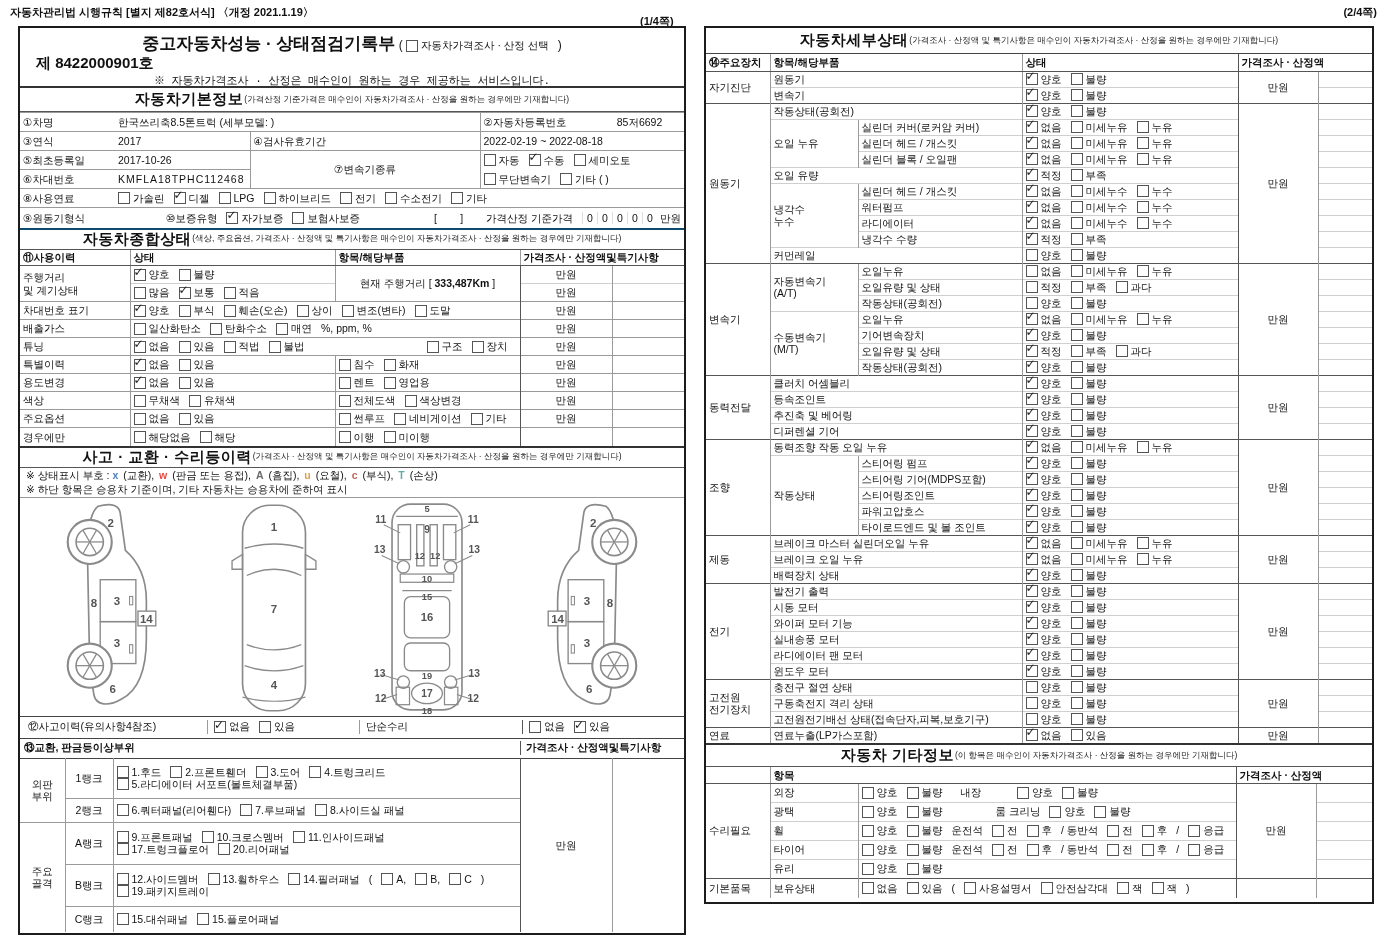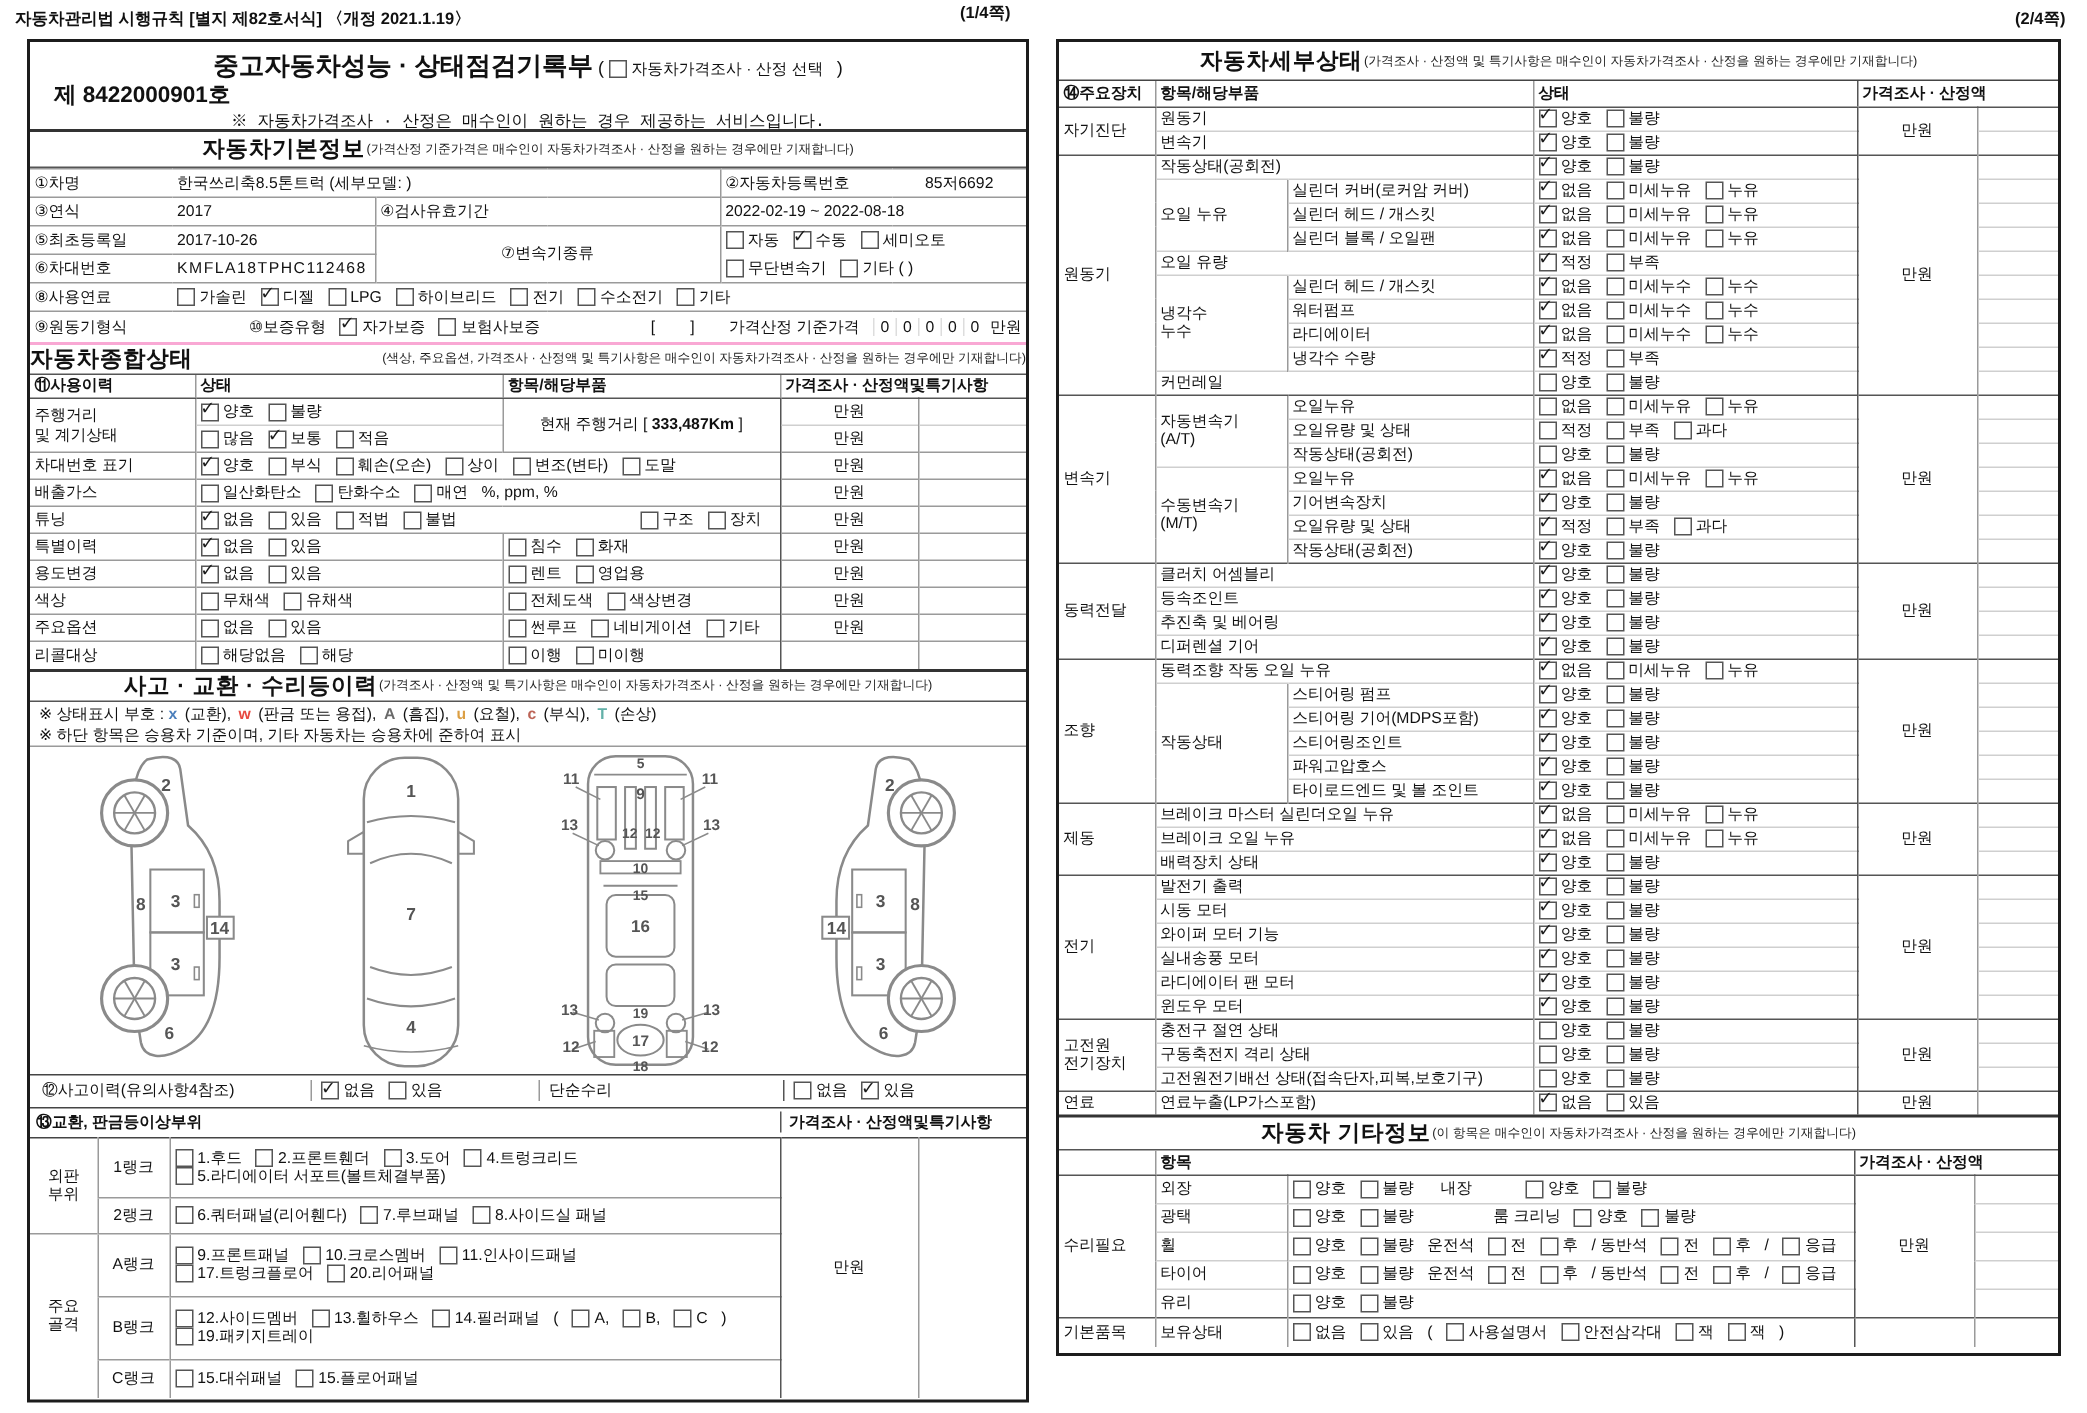--- a/index.html
+++ b/index.html
@@ -34,21 +34,21 @@
   .center{text-align:center;}
   .diagwrap{display:flex;justify-content:space-around;align-items:flex-start;padding:2px 14px;box-sizing:border-box;}
   svg text{font-family:"Liberation Sans","DejaVu Sans",sans-serif;font-weight:bold;fill:#555;}
   .legend-sym{font-weight:bold;margin-right:2px;}
   .flexrow{display:flex;align-items:center;box-sizing:border-box;}
 </style>
 </head>
 <body>
 
 <div class="abs lawtext">자동차관리법 시행규칙 [별지 제82호서식] 〈개정 2021.1.19〉</div>
-<div class="abs pageno" style="left: 640px; top: 1px;">(1/4쪽)</div>
+<div class="abs pageno" style="left: 640px; top: 14px;">(1/4쪽)</div>
 
 <div class="abs pageno" style="right:14px;top:5px;">(2/4쪽)</div>
 
 <div id="pageL" class="page">
     <div style="height:58px;border-bottom:2px solid #333;position:relative;">
   <div style="text-align:center;padding-top:4px;font-size:17px;font-weight:bold;">중고자동차성능 · 상태점검기록부<span style="font-size:12px;font-weight:normal;"> ( <span class="cb">
             <span class="bx"></span>
             <span class="lb">자동차가격조사 · 산정 선택</span>
           </span>)</span></div>
   <div style="text-align:center;font-size:11px;margin-top:18px;font-family:Liberation Mono, monospace;">※ 자동차가격조사 · 산정은 매수인이 원하는 경우 제공하는 서비스입니다.</div>
@@ -176,21 +176,21 @@
                 <span style="display:inline-block;width:14px;text-align:center;border-left:1px solid #ddd;">0</span>
                 <span style="display:inline-block;width:14px;text-align:center;border-left:1px solid #ddd;">0</span>
                 <span style="display:inline-block;width:14px;text-align:center;border-left:1px solid #ddd;">0</span>
                 <span style="margin-left:3px;">만원</span>
               </span>
             </span>
   </td>
 </tr>
       </tbody>
     </table>
-    <div class="sechead" style="height:22px;border-top:2px solid #f9a8d4;justify-content:space-between;">
+    <div class="sechead" style="height:22px;border-top:2px solid #0c4a6e;">
       <span class="big">자동차종합상태</span>
       <span class="small">(색상, 주요옵션, 가격조사 · 산정액 및 특기사항은 매수인이 자동차가격조사 · 산정을 원하는 경우에만 기재합니다)</span>
     </div>
     <table>
       <colgroup>
         <col style="width:110px">
         <col style="width:205px">
         <col style="width:185px">
         <col style="width:92px">
         <col style="width:72px">
@@ -444,21 +444,21 @@
               <span class="cb">
                 <span class="bx"></span>
                 <span class="lb">기타</span>
               </span>
             </span>
           </td>
           <td class="vline pricecell">만원</td>
           <td class="vlight"></td>
         </tr>
         <tr class="rowline" style="height:18px">
-          <td>리콜대상</td>
+          <td>경우에만</td>
           <td class="vlight">
             <span class="tokline" style="width:100%">
               <span class="cb">
                 <span class="bx"></span>
                 <span class="lb">해당없음</span>
               </span>
               <span class="cb">
                 <span class="bx"></span>
                 <span class="lb">해당</span>
               </span>

